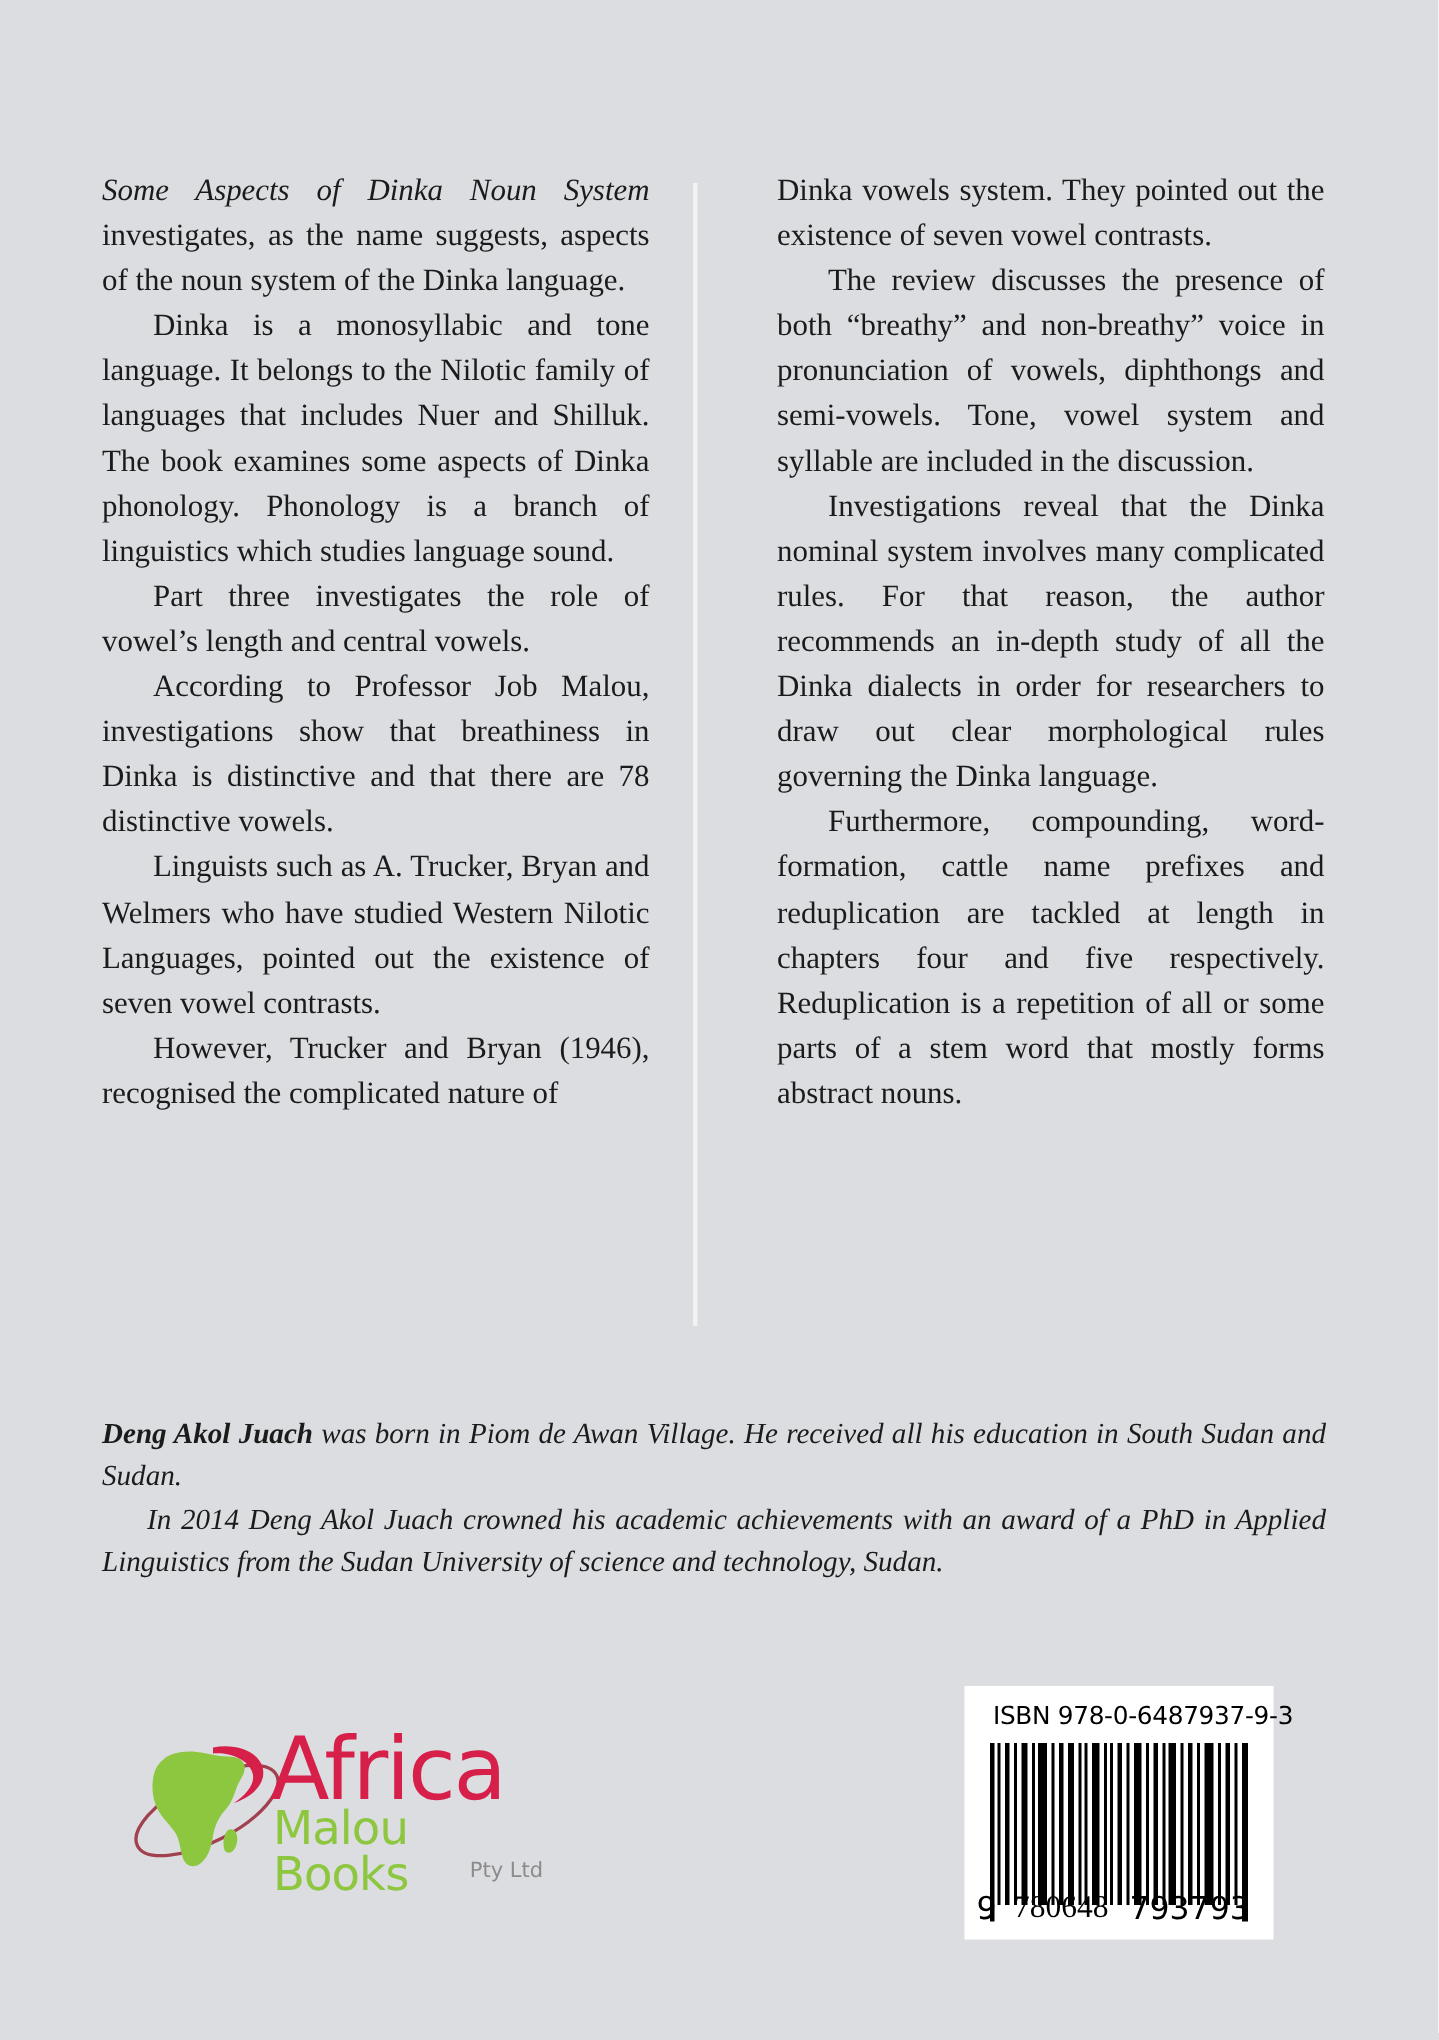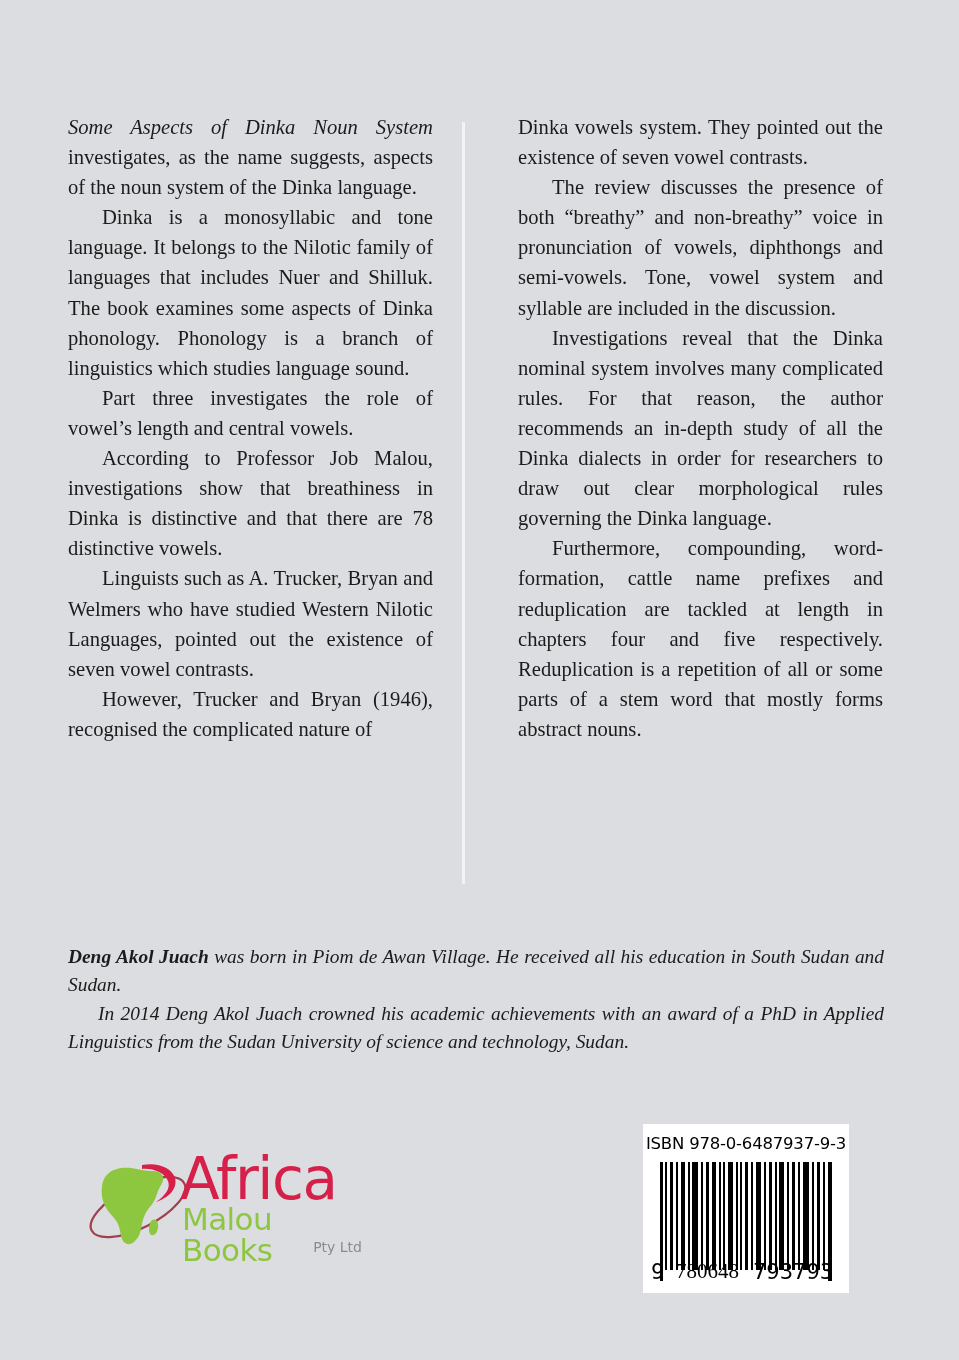--- a/index.html
+++ b/index.html
@@ -145,21 +145,21 @@
     position: absolute;
     left: 643px;
     top: 1124px;
     width: 206px;
     height: 169px;
     background: #ffffff;
     box-sizing: border-box;
   }
   .isbn-text {
     position: absolute;
-    left: 0;
+    left: 16px;
     top: 10px;
     width: 100%;
     text-align: center;
     font-family: "DejaVu Sans", "Liberation Sans", sans-serif;
     font-size: 16.5px;
     letter-spacing: -0.2px;
     color: #000000;
   }
   .bars {
     position: absolute;

